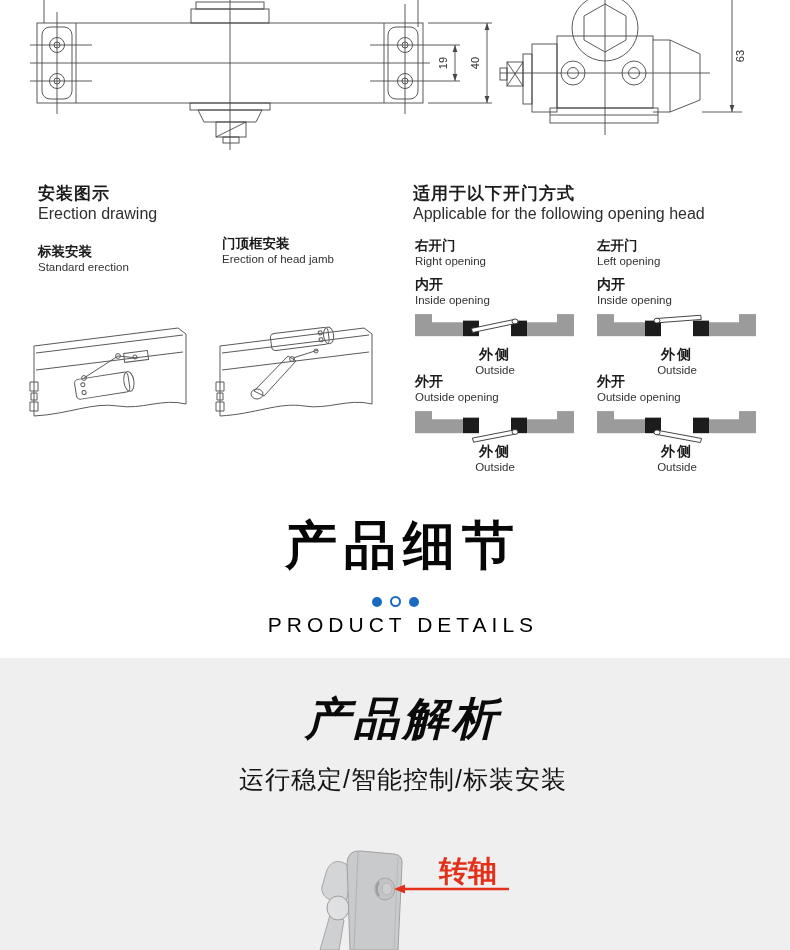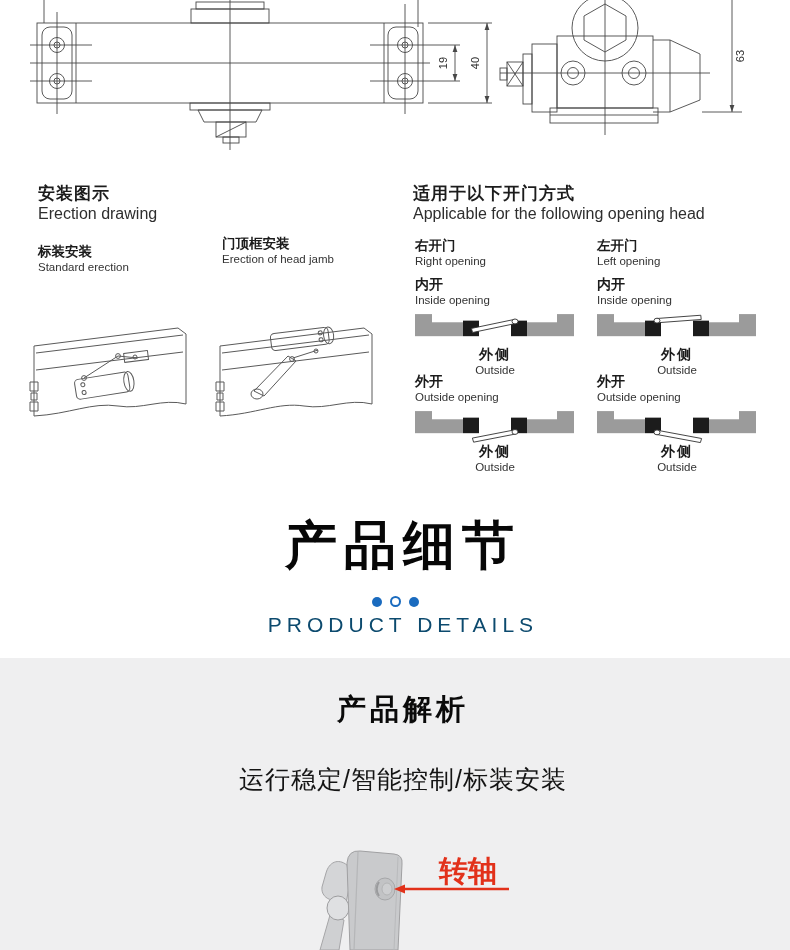--- a/index.html
+++ b/index.html
@@ -8,26 +8,26 @@
   .abs{position:absolute;}
   .h-zh{font-size:17px;font-weight:bold;color:#1c1c1c;letter-spacing:1px;line-height:1.15;}
   .h-en{font-size:16px;color:#2e2e2e;line-height:1.2;}
   .sub-zh{font-size:13.5px;font-weight:bold;color:#1c1c1c;line-height:1.2;}
   .sub-en{font-size:11.5px;color:#333;line-height:1.25;}
   .cell .sub-zh{font-size:14px;}
   .outside{width:160px;text-align:center;}
   .outside .sub-zh{letter-spacing:2px;}
   .banner{left:0;width:790px;text-align:center;margin-left:8px;}
   .banner-zh{font-size:52px;font-weight:900;color:#070707;letter-spacing:7px;line-height:1.05;}
-  .banner-en{font-size:21px;color:#0c4a6e;letter-spacing:5px;}
+  .banner-en{font-size:21px;color:#000000;letter-spacing:5px;}
   .dots{left:0;width:790px;text-align:center;}
   .dot{display:inline-block;width:10px;height:10px;border-radius:50%;background:#1a6bbf;margin:0 4px;vertical-align:middle;}
   .dot.hollow{width:7px;height:7px;background:transparent;border:2px solid #1a6bbf;}
   .gray-panel{left:0;top:658px;width:790px;height:292px;background:#efeff0;}
-  .ana-zh{font-size:29px;font-weight:900;color:#0a0a0a;letter-spacing:4px;line-height:1.1;}
+  .ana-zh{font-size:45px;font-weight:900;color:#0a0a0a;letter-spacing:4px;line-height:1.1;font-style:italic;}
   .ana-sub{font-size:25px;color:#141414;font-weight:500;letter-spacing:1px;}
   svg{display:block;}
   .tech-line{stroke:#474747;stroke-width:0.9;fill:none;}
   .dim-text{font-size:11px;fill:#2f2f2f;}
   .sketch-line{stroke:#5a5a5a;stroke-width:1;fill:none;stroke-linejoin:round;}
 </style>
 </head>
 <body>
 
 <div class="page">

